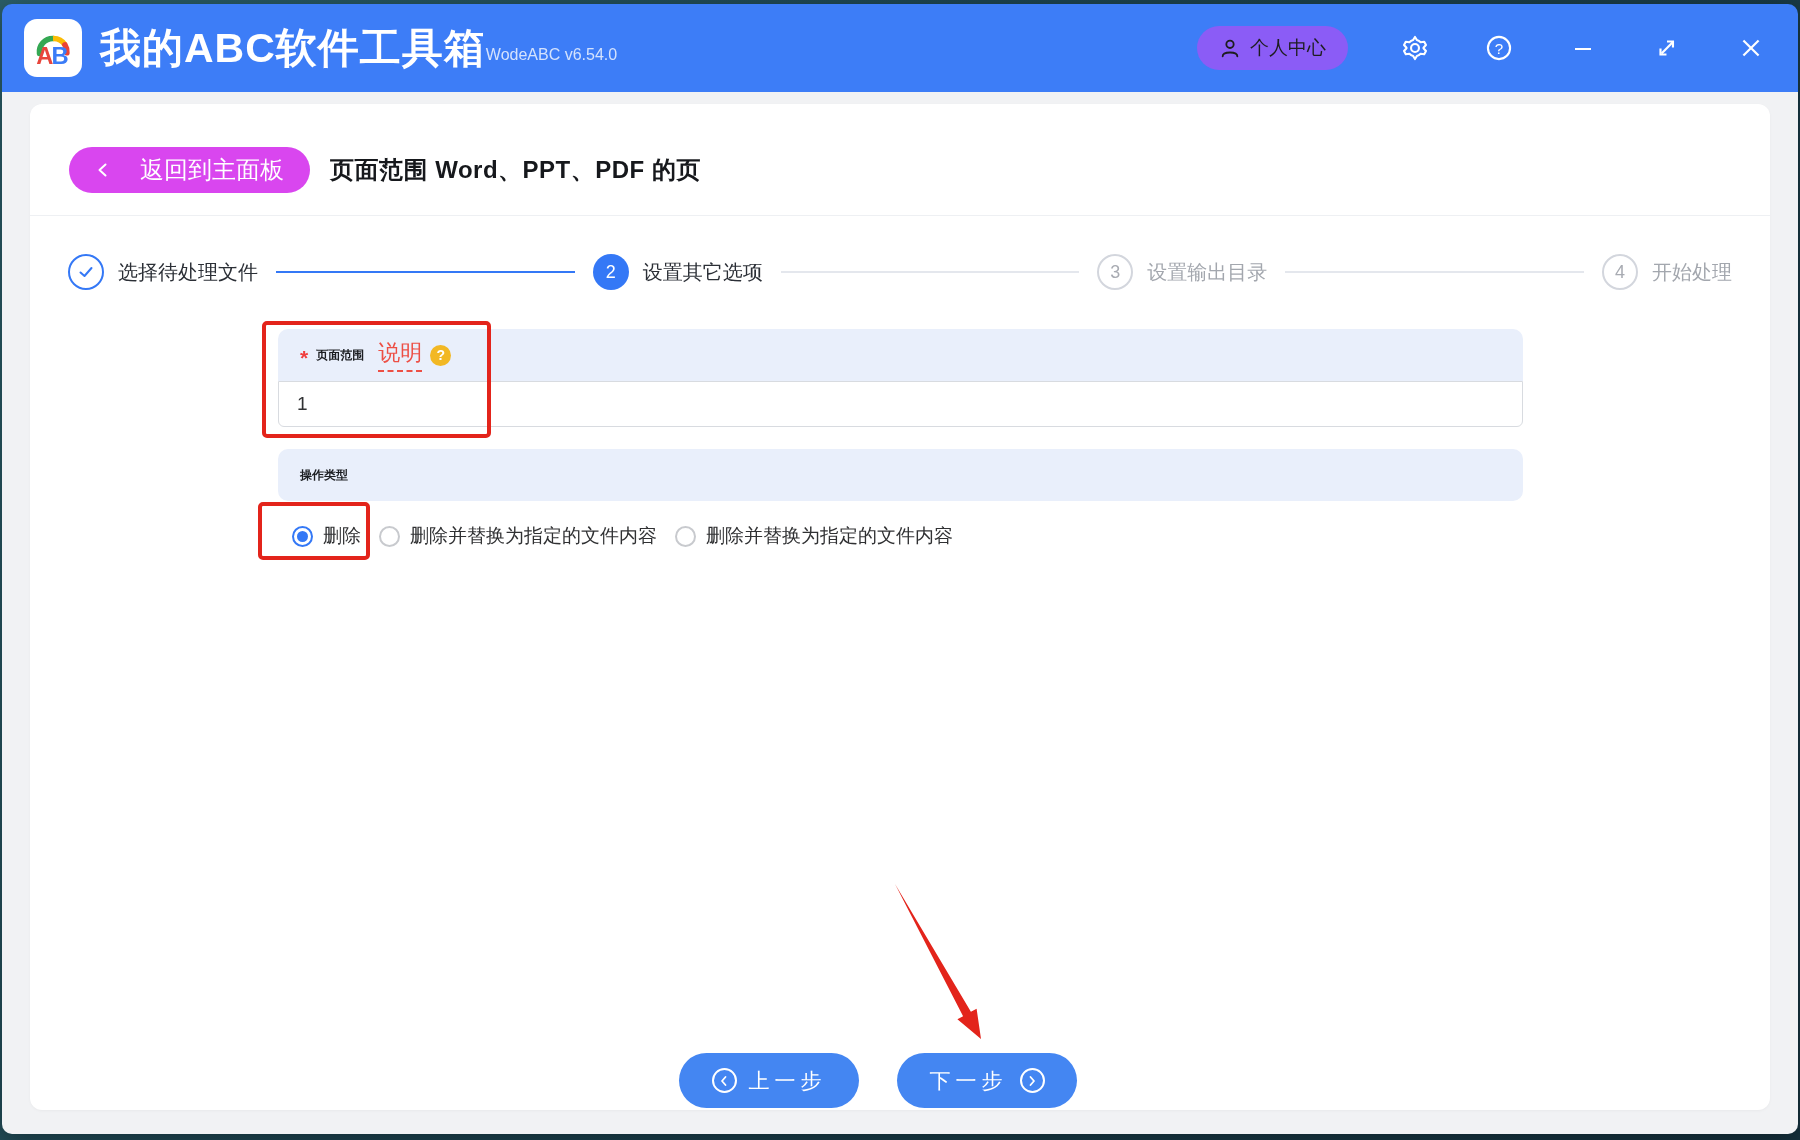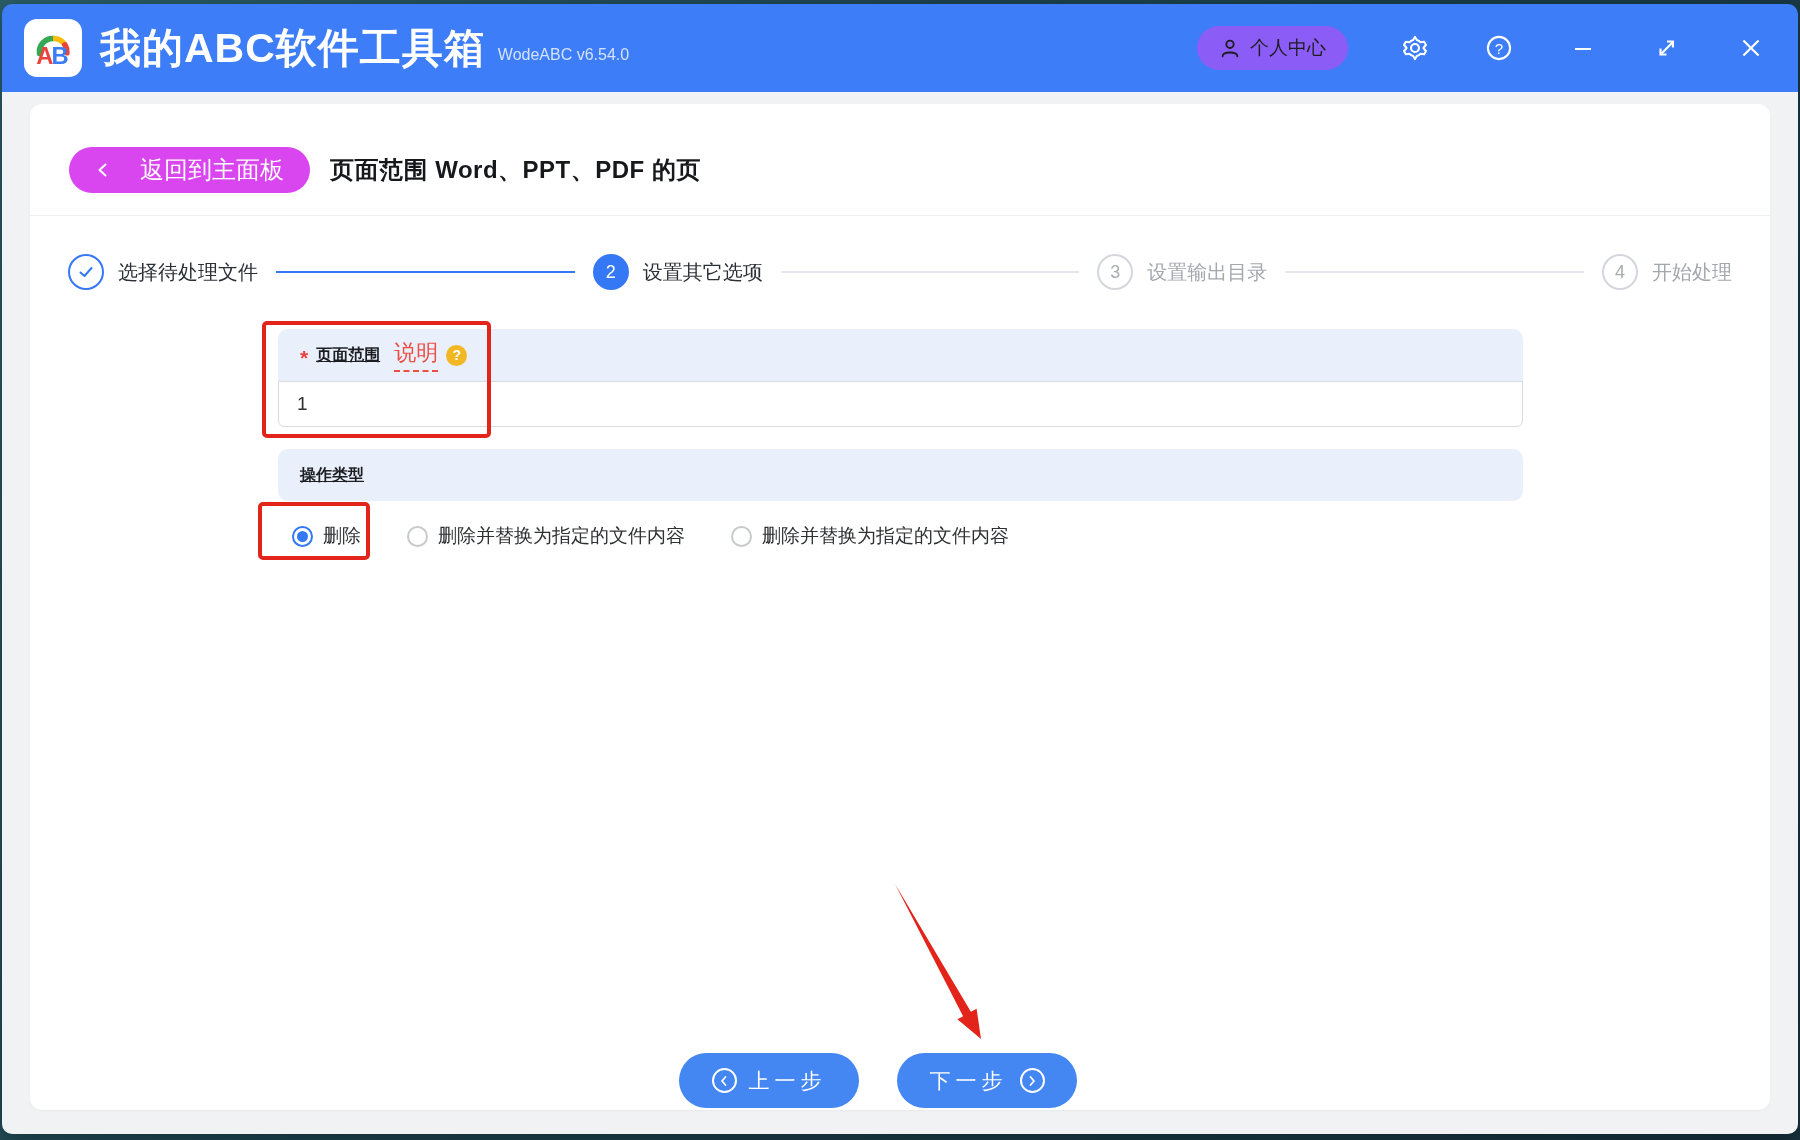--- a/index.html
+++ b/index.html
@@ -10,21 +10,21 @@
   .window { position:absolute; left:2px; top:4px; right:2px; bottom:6px;
     border-radius:10px; overflow:hidden; display:flex; flex-direction:column;
     box-shadow:0 6px 24px rgba(0,0,0,.35); }
 
   
   .titlebar { height:88px; background:#3D7DF7; display:flex; align-items:center;
     padding:0 30px 0 22px; flex:0 0 auto; }
   .logo { width:58px; height:58px; background:#fff; border-radius:13px;
     display:flex; align-items:center; justify-content:center; flex:0 0 auto; }
   .app-title { color:#fff; font-size:41px; font-weight:bold; margin-left:18px; letter-spacing:1px; }
-  .app-version { color:rgba(255,255,255,.78); font-size:16px; margin-left:12px; margin-top:14px; }
+  .app-version { color:rgba(255,255,255,.78); font-size:16px; margin-top:14px; }
   .tb-spacer { flex:1; }
   .user-pill { height:44px; background:#8b5cf6; border-radius:22px; display:flex;
     align-items:center; gap:9px; padding:0 22px; cursor:pointer; }
   .user-pill span { font-size:19px; color:#1d1d1f; }
   .tb-icon { width:34px; height:34px; display:flex; align-items:center; justify-content:center;
     margin-left:50px; cursor:pointer; }
 
   
   .app-body { flex:1; background:#F1F2F4; position:relative; }
   .card { position:absolute; left:28px; right:28px; top:12px; bottom:24px;
@@ -52,31 +52,31 @@
   .step.pending .step-label { color:#a3a7ae; }
   .step-line { flex:1 1 auto; height:2px; margin:0 18px; }
   .step-line.blue { background:#3478F6; }
   .step-line.gray { background:#e4e7ed; }
 
   
   .form { position:absolute; left:248px; top:225px; width:1245px; }
   .field-bar { height:52px; background:#E9EFFB; border-radius:10px 10px 0 0;
     display:flex; align-items:center; padding:0 22px; gap:8px; }
   .req { color:#f03e3e; font-size:21px; font-weight:bold; margin-top:6px; }
-  .field-label { font-size:16px; font-weight:bold; color:#1c1e22;text-decoration:underline; }
+  .field-label { font-size:12px; font-weight:bold; color:#1c1e22; }
   .help-link { font-size:22px; color:#ED4F45; border-bottom:2px dashed #ED4F45;
     padding-bottom:2px; margin-left:6px; cursor:pointer; }
   .help-badge { width:21px; height:21px; border-radius:50%; background:#F2B824; color:#fff;
     font-size:14px; font-weight:bold; display:flex; align-items:center; justify-content:center;
     cursor:pointer; }
   .text-input { width:100%; height:46px; border:1px solid #d8dbe0; border-radius:0 0 6px 6px;
     font-size:19px; color:#303133; padding:0 18px; outline:none; font-family:inherit; background:#fff; }
   .group2 { margin-top:22px; }
   .group2 .field-bar { border-radius:10px; }
-  .radio-row { display:flex; align-items:center; margin-top:22px; padding-left:14px; gap:46px; }
+  .radio-row { display:flex; align-items:center; margin-top:22px; padding-left:14px; gap:18px; }
   .radio-opt { display:flex; align-items:center; gap:10px; cursor:pointer; }
   .radio-dot { width:21px; height:21px; border-radius:50%; background:#fff; flex:0 0 auto; }
   .radio-opt.selected .radio-dot { border:2px solid #3478F6; display:flex;
     align-items:center; justify-content:center; }
   .radio-opt.selected .radio-dot::after { content:""; width:11px; height:11px;
     border-radius:50%; background:#3478F6; }
   .radio-opt:not(.selected) .radio-dot { border:2px solid #c8cace; }
   .radio-label { font-size:19px; color:#303133; }
 
   

